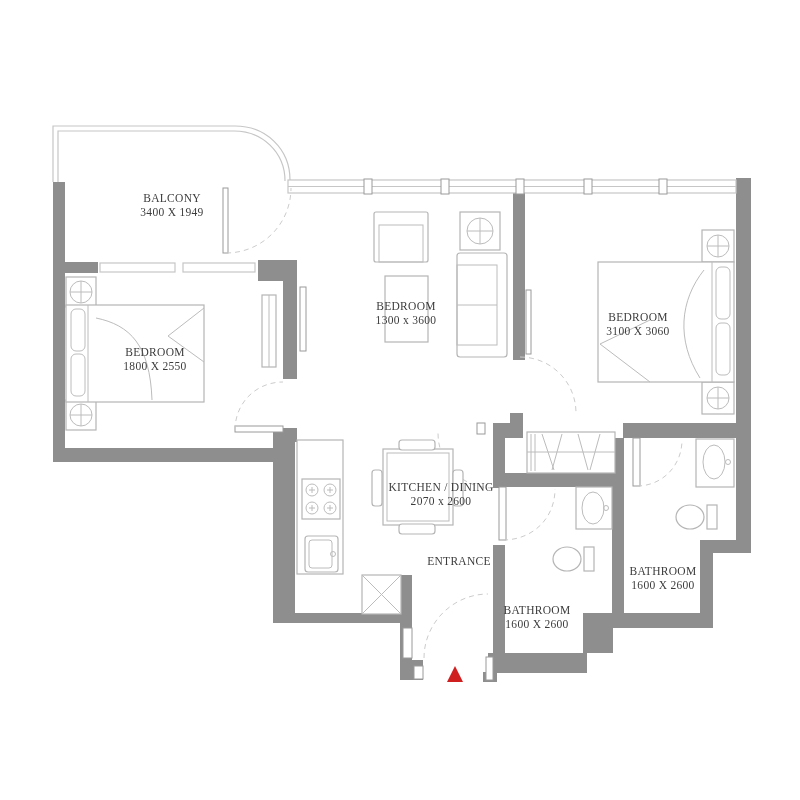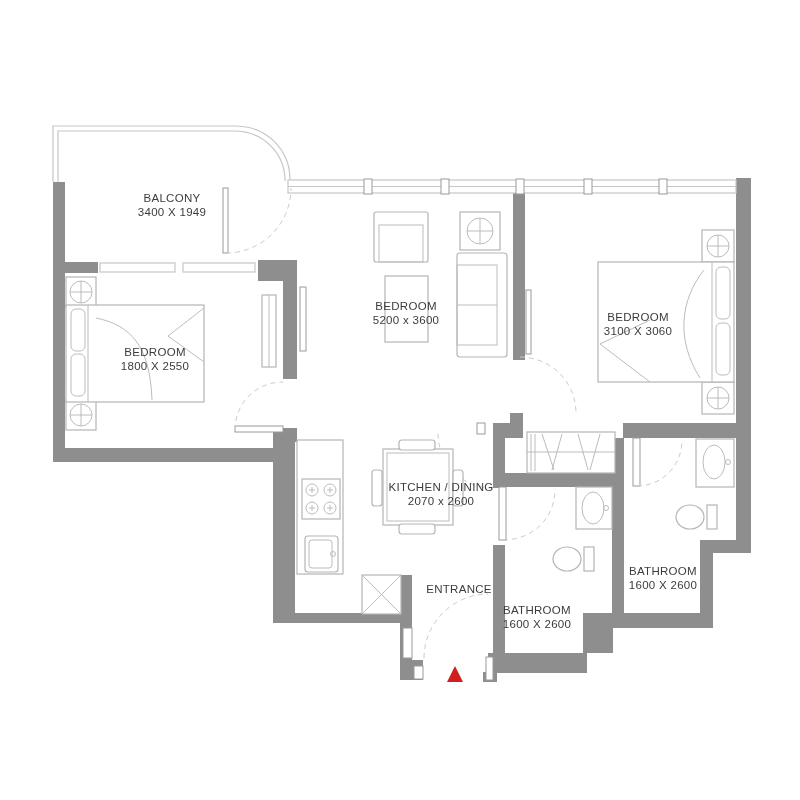--- a/index.html
+++ b/index.html
@@ -1,20 +1,20 @@
 <!DOCTYPE html>
 <html><head>
 <meta charset="utf-8">
 <style>
   html,body{margin:0;padding:0;background:#ffffff;}
   .stage{position:relative;width:800px;height:800px;background:#ffffff;overflow:hidden;
          font-family:"Liberation Sans",sans-serif;}
   .lbl{position:absolute;width:160px;margin-left:-80px;text-align:center;
        color:#3c3c3c;font-size:11.5px;line-height:13.5px;letter-spacing:.3px;white-space:nowrap;}
-  .lbl span{display:block;}
+  .lbl span{display:block;font-family:Liberation Serif, serif;}
   svg{position:absolute;left:0;top:0;}
   .wall{fill:#8e8e8e;stroke:none;}
   .thin{fill:none;stroke:#c6c6c6;stroke-width:1.2;}
   .furn{fill:#ffffff;stroke:#b5b5b5;stroke-width:1.2;}
   .furnline{fill:none;stroke:#bcbcbc;stroke-width:1;}
   .jamb{fill:#ffffff;stroke:#9a9a9a;stroke-width:1;}
   .arc{fill:none;stroke:#cccccc;stroke-width:1;stroke-dasharray:5 4;}
   .marker{fill:#cf1f1f;stroke:none;}
 </style>
 </head>
@@ -245,31 +245,31 @@
   <div class="lbl" style="left:172px;top:192px">
     <span>BALCONY</span>
     <span>3400 X 1949</span>
   </div>
   <div class="lbl" style="left:155px;top:346px">
     <span>BEDROOM</span>
     <span>1800 X 2550</span>
   </div>
   <div class="lbl" style="left:406px;top:300px">
     <span>BEDROOM</span>
-    <span>5200 x 3600</span>
+    <span>1300 x 3600</span>
   </div>
   <div class="lbl" style="left:638px;top:311px">
     <span>BEDROOM</span>
     <span>3100 X 3060</span>
   </div>
   <div class="lbl" style="left:441px;top:481px">
     <span>KITCHEN / DINING</span>
     <span>2070 x 2600</span>
   </div>
-  <div class="lbl" style="left:459px;top:583px">
+  <div class="lbl" style="left:459px;top:555px">
     <span>ENTRANCE</span>
   </div>
   <div class="lbl" style="left:537px;top:604px">
     <span>BATHROOM</span>
     <span>1600 X 2600</span>
   </div>
   <div class="lbl" style="left:663px;top:565px">
     <span>BATHROOM</span>
     <span>1600 X 2600</span>
   </div>

